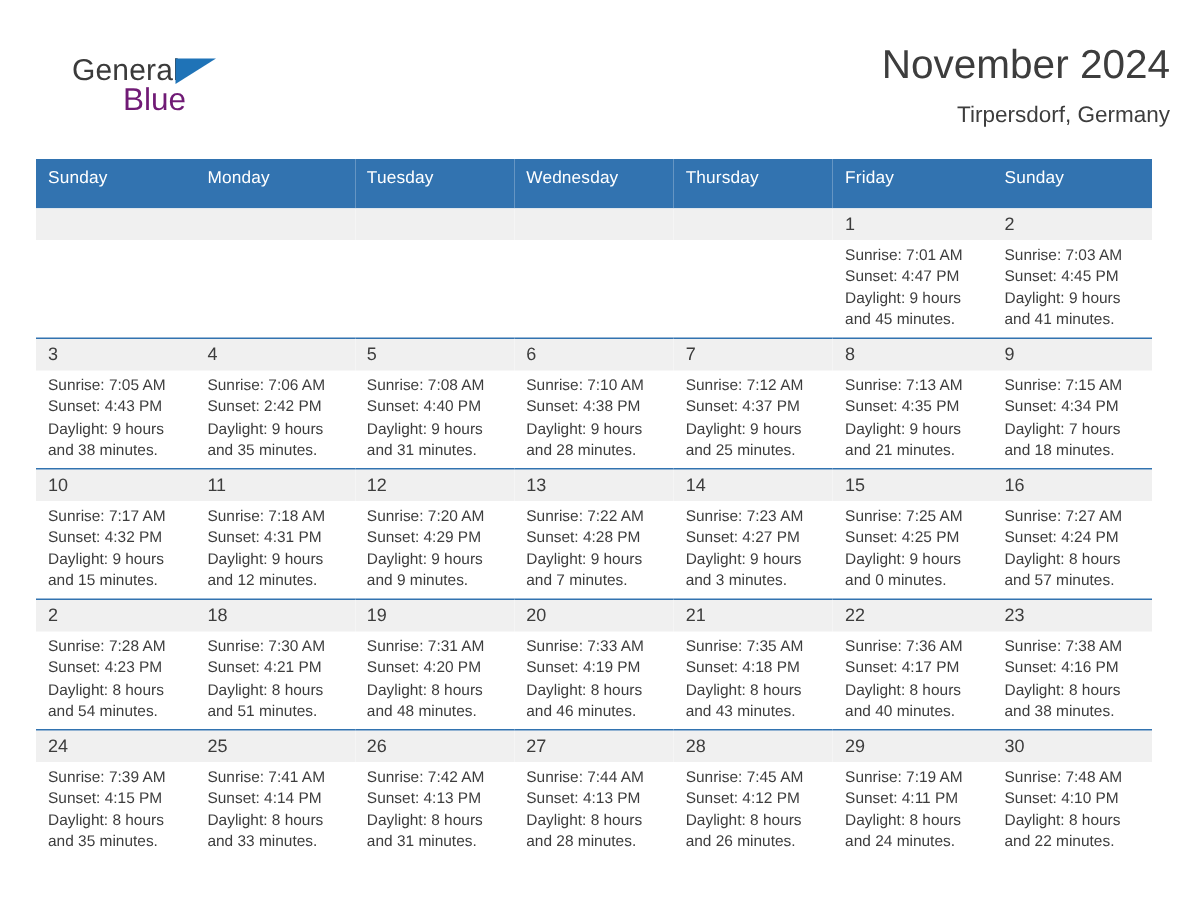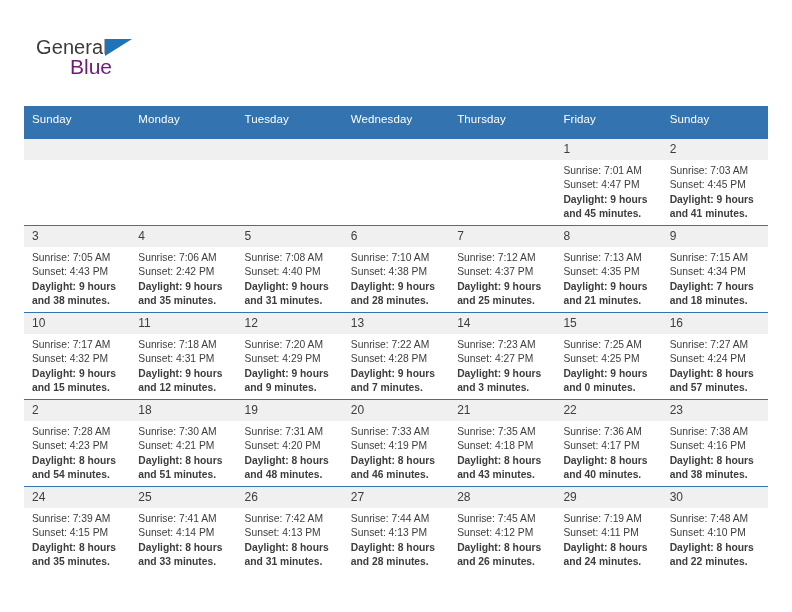--- a/index.html
+++ b/index.html
@@ -17,21 +17,21 @@
   .page {
     position: relative;
     width: 792px;
     height: 612px;
     box-sizing: border-box;
   }
 
   
   .header {
     position: absolute;
-    left: 24px;
+    left: 36px;
     top: 26px;
     width: 744px;
     height: 74px;
   }
   .brand {
     position: absolute;
     left: 12px;
     top: 8px;
     width: 180px;
     height: 56px;
@@ -136,38 +136,41 @@
     padding: 4px 6px 0 8px;
     font-size: 10.3px;
     line-height: 14.3px;
     color: #3d3d3d;
   }
   .detail div {
     white-space: nowrap;
   }
   .detail .daylight-line {
     white-space: normal;
-    font-weight: bold;
   }
 </style>
 </head>
 <body>
 
 <div class="page">
 
   <div class="header">
 
     <div class="brand">
       <div class="brand-row1">
         <span class="brand-general">General</span>
         <span class="brand-tri"></span>
       </div>
       <div class="brand-blue">Blue</div>
     </div>
 
+    <div class="title-block">
+      <div class="cal-title">November 2024</div>
+      <div class="cal-subtitle">Tirpersdorf, Germany</div>
+    </div>
 
   </div>
 
   <table class="calendar">
     <thead>
       <tr id="weekday-row">
           <th>Sunday</th>
           <th>Monday</th>
           <th>Tuesday</th>
           <th>Wednesday</th>

